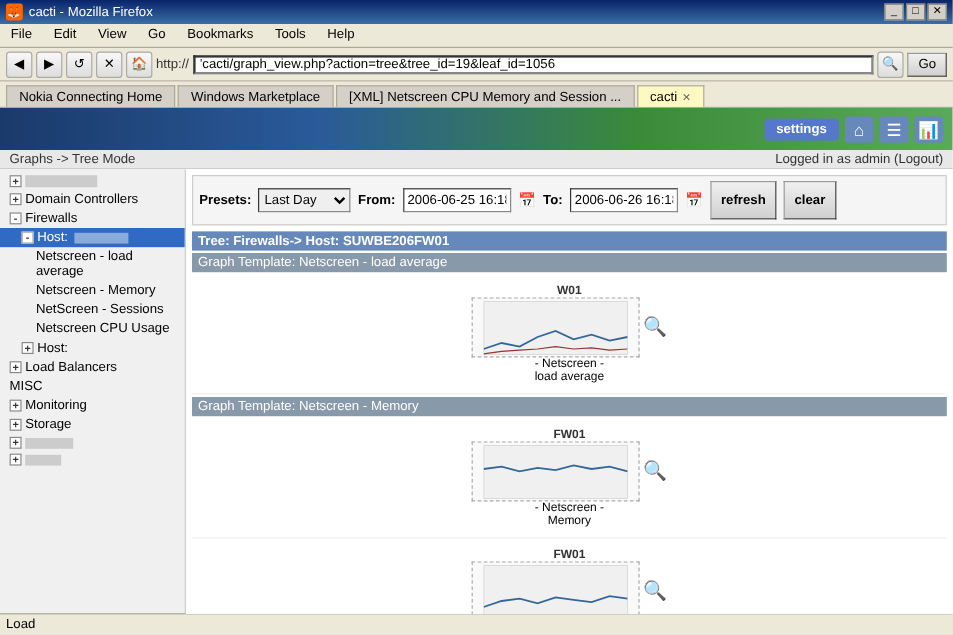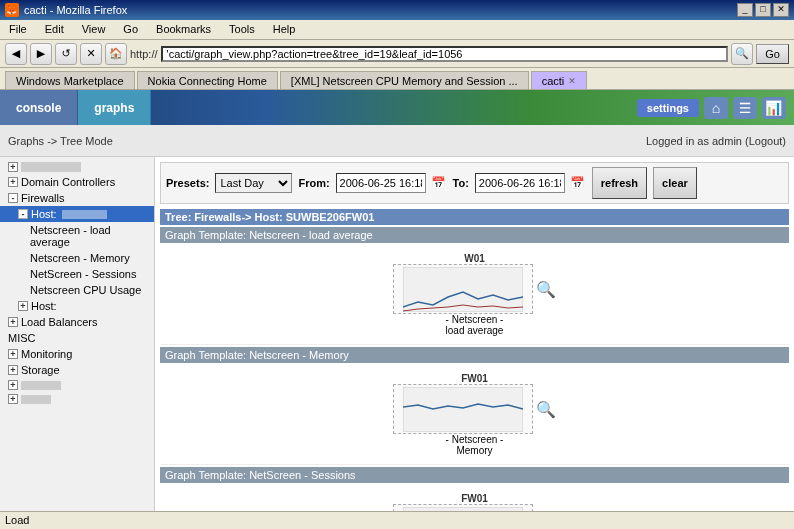--- a/index.html
+++ b/index.html
@@ -18,37 +18,37 @@
 
     .toolbar { background: #ece9d8; border-bottom: 1px solid #aca899; padding: 2px 5px; display: flex; align-items: center; gap: 3px; height: 28px; }
     .nav-btn { width: 22px; height: 22px; background: linear-gradient(to bottom, #f8f8f8, #ddd); border: 1px solid #aaa; border-radius: 3px; cursor: pointer; display: flex; align-items: center; justify-content: center; font-size: 11px; }
     .address-bar { flex: 1; display: flex; align-items: center; gap: 3px; }
     .address-label { font-size: 11px; color: #333; }
     .address-input { flex: 1; height: 16px; border: 2px inset #888; padding: 1px 4px; font-size: 11px; background: white; }
     .go-btn { padding: 1px 8px; height: 20px; background: linear-gradient(to bottom, #f0f0f0, #d0d0d0); border: 1px outset #999; font-size: 11px; cursor: pointer; }
 
     .tabs-bar { background: #ece9d8; border-bottom: 1px solid #aca899; padding: 2px 5px 0; display: flex; align-items: flex-end; gap: 2px; height: 22px; }
     .browser-tab { padding: 2px 10px; background: #d4d0c8; border: 1px solid #aca899; border-bottom: none; font-size: 11px; cursor: pointer; display: flex; align-items: center; gap: 4px; height: 18px; }
-    .browser-tab.active { background: #c4b5fd; }
+    .browser-tab.active { background: #fef9c3; }
     .browser-tab-close { font-size: 9px; color: #666; }
     .status-bar { background: #ece9d8; border-top: 1px solid #aca899; padding: 2px 5px; font-size: 11px; height: 18px; }
 
     
     .app-content { flex: 1; background: white; overflow: hidden; display: flex; flex-direction: column; }
 
     .app-header { background: linear-gradient(to right, #1a3a6a, #2a5a9a, #3a8a3a, #5aaa5a); height: 35px; display: flex; align-items: center; }
     .app-nav { display: flex; align-items: center; height: 100%; }
     .app-tab { padding: 6px 16px; font-size: 12px; font-weight: bold; cursor: pointer; height: 100%; display: flex; align-items: center; }
     .app-tab.console { background: #5577aa; color: white; border-right: 1px solid #3a5a88; }
     .app-tab.graphs { background: #4499bb; color: white; border-right: 1px solid #3377aa; }
     .app-header-right { margin-left: auto; display: flex; align-items: center; gap: 5px; padding-right: 8px; }
     .settings-btn { background: #5577cc; color: white; padding: 3px 10px; border-radius: 3px; font-size: 11px; font-weight: bold; cursor: pointer; }
     .header-icon-btn { width: 24px; height: 22px; background: #6688bb; border-radius: 3px; display: flex; align-items: center; justify-content: center; cursor: pointer; color: white; font-size: 14px; }
 
-    .breadcrumb-bar { background: #e8e8e8; border-bottom: 1px solid #ccc; padding: 3px 8px; display: flex; justify-content: space-between; align-items: center; height: 32px; }
+    .breadcrumb-bar { background: #e8e8e8; border-bottom: 1px solid #ccc; padding: 3px 8px; display: flex; justify-content: space-between; align-items: center; height: 16px; }
     .breadcrumb { font-size: 11px; color: #333; }
     .logged-in { font-size: 11px; color: #333; }
 
     .main-area { flex: 1; display: flex; overflow: hidden; }
 
     
     .sidebar { width: 155px; border-right: 1px solid #ccc; overflow-y: auto; background: #f0f0f0; padding: 3px 0; }
     .sidebar-item { padding: 2px 5px 2px 8px; cursor: pointer; font-size: 11px; display: flex; align-items: center; gap: 3px; }
     .expand-icon { width: 10px; height: 10px; border: 1px solid #888; background: white; display: inline-flex; align-items: center; justify-content: center; font-size: 9px; font-weight: bold; color: #333; cursor: pointer; flex-shrink: 0; }
     .sidebar-indent-1 { padding-left: 18px; }
@@ -109,45 +109,37 @@
     <div class="address-bar">
       <span class="address-label">http://</span>
       <input class="address-input" type="text" value="'cacti/graph_view.php?action=tree&amp;tree_id=19&amp;leaf_id=1056" style="">
     </div>
     <div class="nav-btn">🔍</div>
     <button class="go-btn">Go</button>
   </div>
 
   <div class="tabs-bar">
     <div class="browser-tab">
+      <span>Nokia Connecting Home</span>
+    </div>
+    <div class="browser-tab">
       <span>Windows Marketplace</span>
-    </div>
-    <div class="browser-tab">
-      <span>Nokia Connecting Home</span>
     </div>
     <div class="browser-tab">
       <span>[XML] Netscreen CPU Memory and Session ...</span>
     </div>
     <div class="browser-tab active">
       <span>cacti</span>
       <span class="browser-tab-close">✕</span>
     </div>
   </div>
 
   <div class="app-content">
 
     <div class="app-header">
-      <div class="app-nav">
-        <div class="app-tab console">
-          <span>console</span>
-        </div>
-        <div class="app-tab graphs">
-          <span>graphs</span>
-        </div>
-      </div>
       <div class="app-header-right">
         <div class="settings-btn">settings</div>
         <div class="header-icon-btn">⌂</div>
         <div class="header-icon-btn">☰</div>
         <div class="header-icon-btn">📊</div>
       </div>
     </div>
 
     <div class="breadcrumb-bar">
       <span class="breadcrumb">Graphs -&gt; Tree Mode</span>
@@ -275,23 +267,20 @@
               </div>
               <span class="graph-zoom">🔍</span>
             </div>
             <div style="font-size:10px;text-align:center;">
               <span>- Netscreen -</span><br>
               <span>Memory</span>
             </div>
           </div>
         </div>
 
-        <div class="graph-template-header">
-          <span>Graph Template: NetScreen - Sessions</span>
-        </div>
         <div class="graph-row">
           <div class="graph-item">
             <span class="graph-node-label">FW01</span>
             <div style="display:flex;align-items:center;">
               <div class="graph-placeholder">
                 <svg width="120" height="45">
                   <rect width="120" height="45" fill="#f0f0f0" stroke="#ccc"></rect>
                   <polyline points="0,35 15,30 30,28 45,32 60,27 75,29 90,31 105,26 120,28" fill="none" stroke="#336699" stroke-width="1.5"></polyline>
                 </svg>
               </div>

